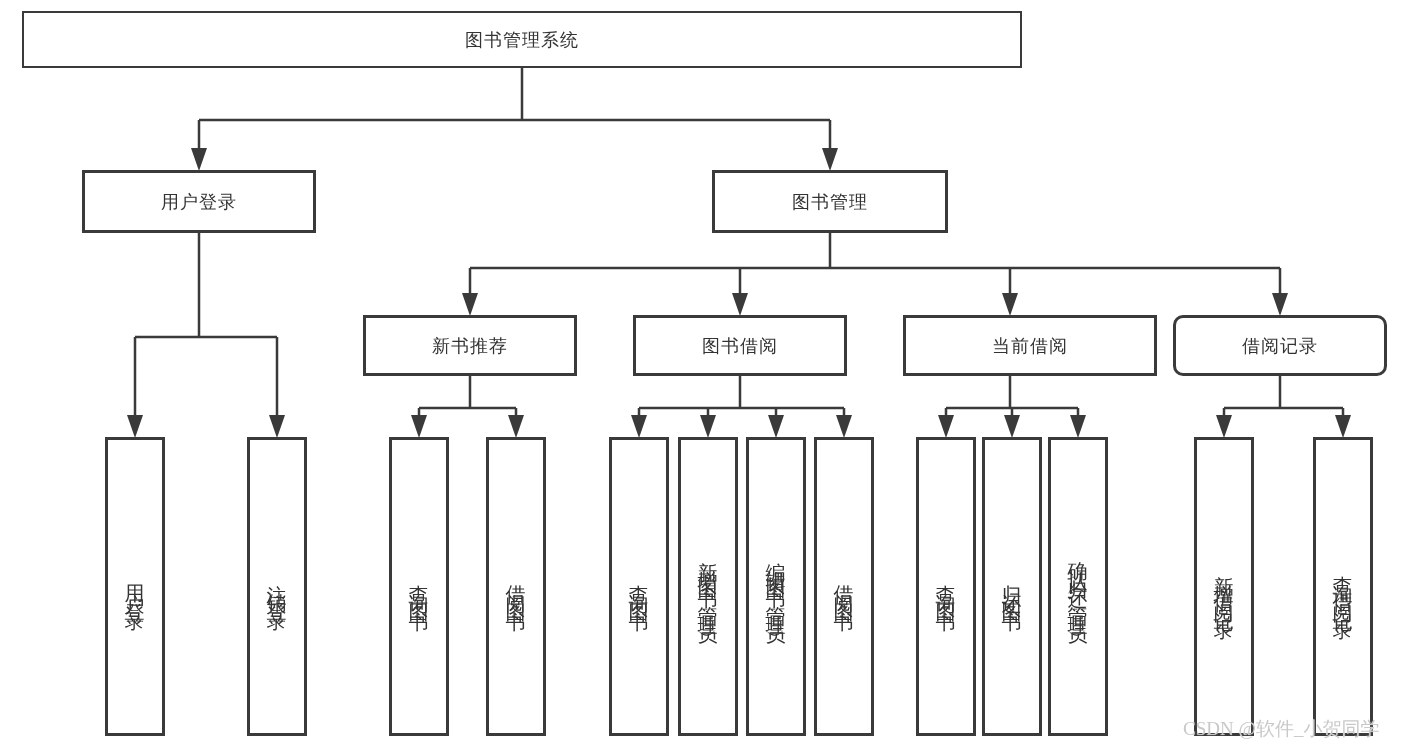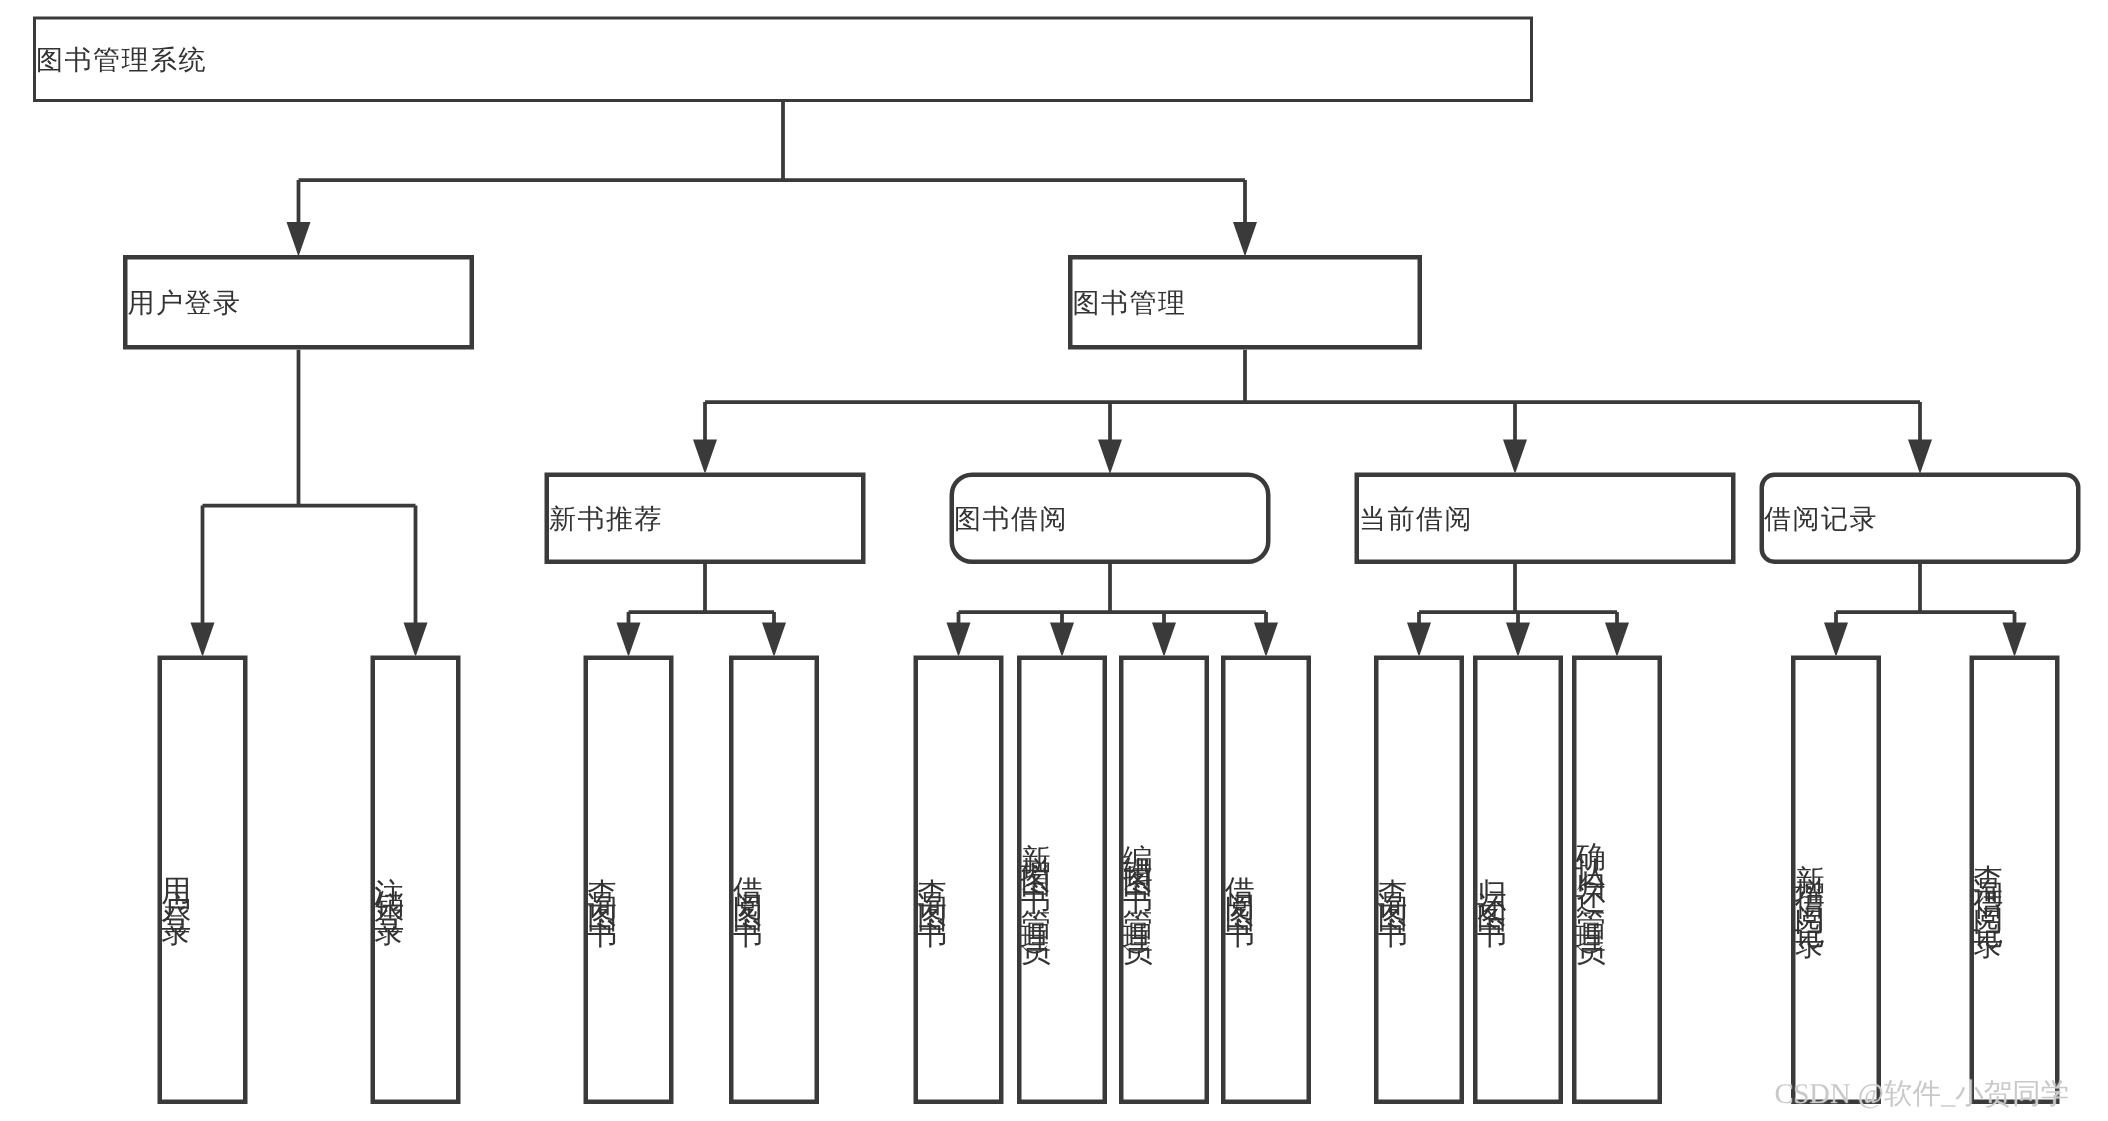--- a/index.html
+++ b/index.html
@@ -21,20 +21,21 @@
     width: 1405px; height: 747px;
     z-index: 1;
   }
   .node {
     position: absolute;
     box-sizing: border-box;
     background: #ffffff;
     border: 3px solid #3a3a3a;
     display: flex;
     align-items: center;
+    justify-content: center;
     color: #333333;
     z-index: 2;
   }
   .hnode { font-size: 18px; letter-spacing: 1px; }
   .root  { border-width: 2.5px; }
   .vnode span {
     writing-mode: vertical-rl;
     text-orientation: mixed;
     font-size: 20px;
     letter-spacing: 9px;
@@ -109,21 +110,21 @@
   <div class="node hnode" style="left:82px; top:170px; width:234px; height:63px;">
     <span>用户登录</span>
   </div>
   <div class="node hnode" style="left:712px; top:170px; width:236px; height:63px;">
     <span>图书管理</span>
   </div>
 
   <div class="node hnode" style="left:363px; top:315px; width:214px; height:61px;">
     <span>新书推荐</span>
   </div>
-  <div class="node hnode" style="left:633px; top:315px; width:214px; height:61px;border-radius:15px;">
+  <div class="node hnode" style="left:633px; top:315px; width:214px; height:61px;">
     <span>图书借阅</span>
   </div>
   <div class="node hnode" style="left:903px; top:315px; width:254px; height:61px;">
     <span>当前借阅</span>
   </div>
   <div class="node hnode" style="left:1173px; top:315px; width:214px; height:61px;border-radius:10px;">
     <span>借阅记录</span>
   </div>
 
   <div class="node vnode" style="left:105px; top:437px; width:60px; height:299px;">

